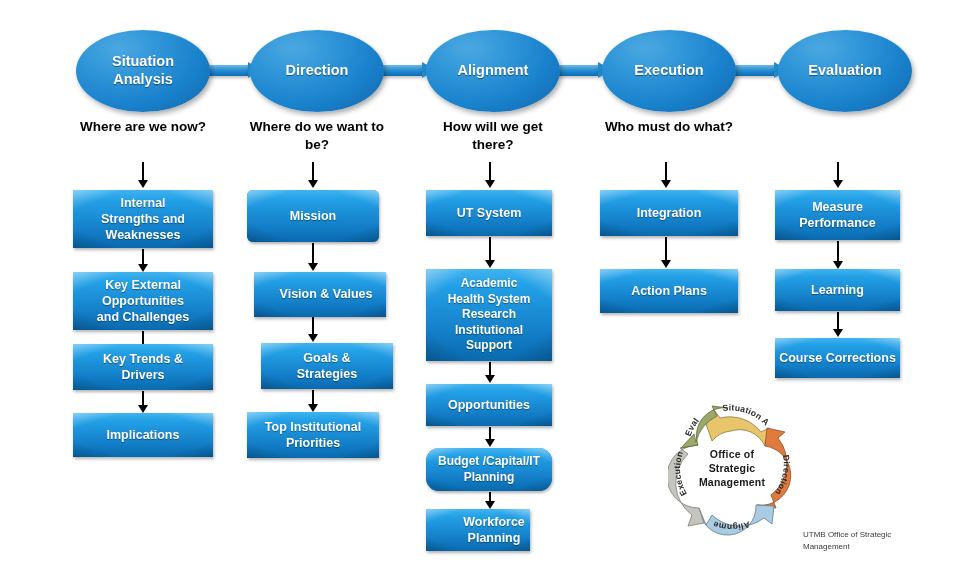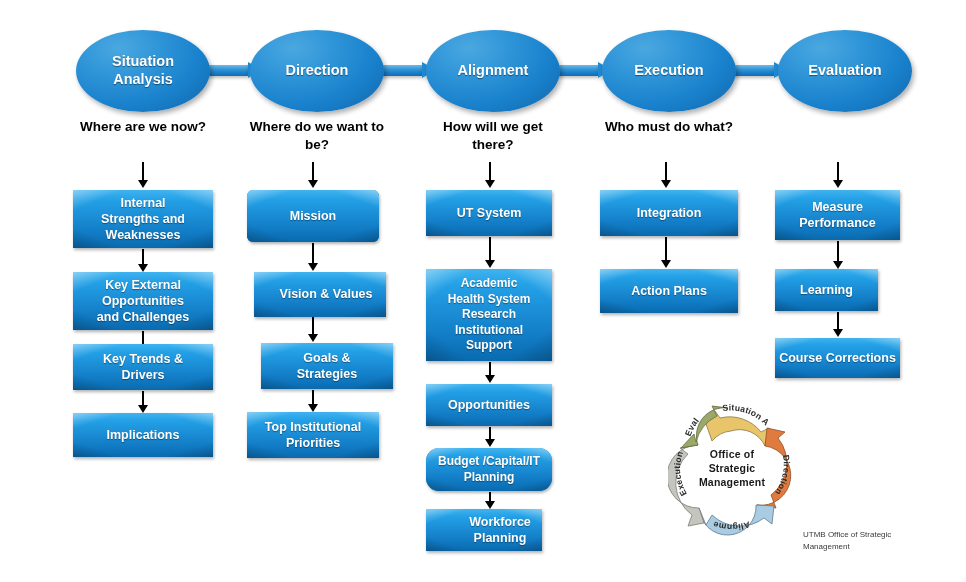--- a/index.html
+++ b/index.html
@@ -362,21 +362,21 @@
     <div class="bev"></div>
     <div class="bev-tl"></div>
     <div class="lbl" style="white-space:pre-line;">Budget /Capital/IT
 Planning</div>
   </div>
   <div class="v-arrow" style="left:485px; top:492px; height:17px;">
     <div class="line" style="height:10px;"></div>
     <div class="tip"></div>
   </div>
 
-  <div class="pbox" style="left:426px; top:509px; width:116px; height:42px;padding-left:32px;">
+  <div class="pbox" style="left:426px; top:509px; width:104px; height:42px;padding-left:32px;">
     <div class="bev"></div>
     <div class="bev-tl"></div>
     <div class="lbl" style="white-space:pre-line;">Workforce
 Planning</div>
   </div>
 
   <div class="pbox" style="left:600px; top:190px; width:138px; height:46px;">
     <div class="bev"></div>
     <div class="bev-tl"></div>
     <div class="lbl" style="white-space:pre-line;">Integration</div>
@@ -396,21 +396,21 @@
     <div class="bev"></div>
     <div class="bev-tl"></div>
     <div class="lbl" style="white-space:pre-line;">Measure
 Performance</div>
   </div>
   <div class="v-arrow" style="left:833px; top:241px; height:28px;">
     <div class="line" style="height:21px;"></div>
     <div class="tip"></div>
   </div>
 
-  <div class="pbox" style="left:775px; top:269px; width:103px; height:42px;">
+  <div class="pbox" style="left:775px; top:269px; width:125px; height:42px;">
     <div class="bev"></div>
     <div class="bev-tl"></div>
     <div class="lbl" style="white-space:pre-line;">Learning</div>
   </div>
   <div class="v-arrow" style="left:833px; top:312px; height:25px;">
     <div class="line" style="height:18px;"></div>
     <div class="tip"></div>
   </div>
 
   <div class="pbox" style="left:775px; top:338px; width:125px; height:40px;">

